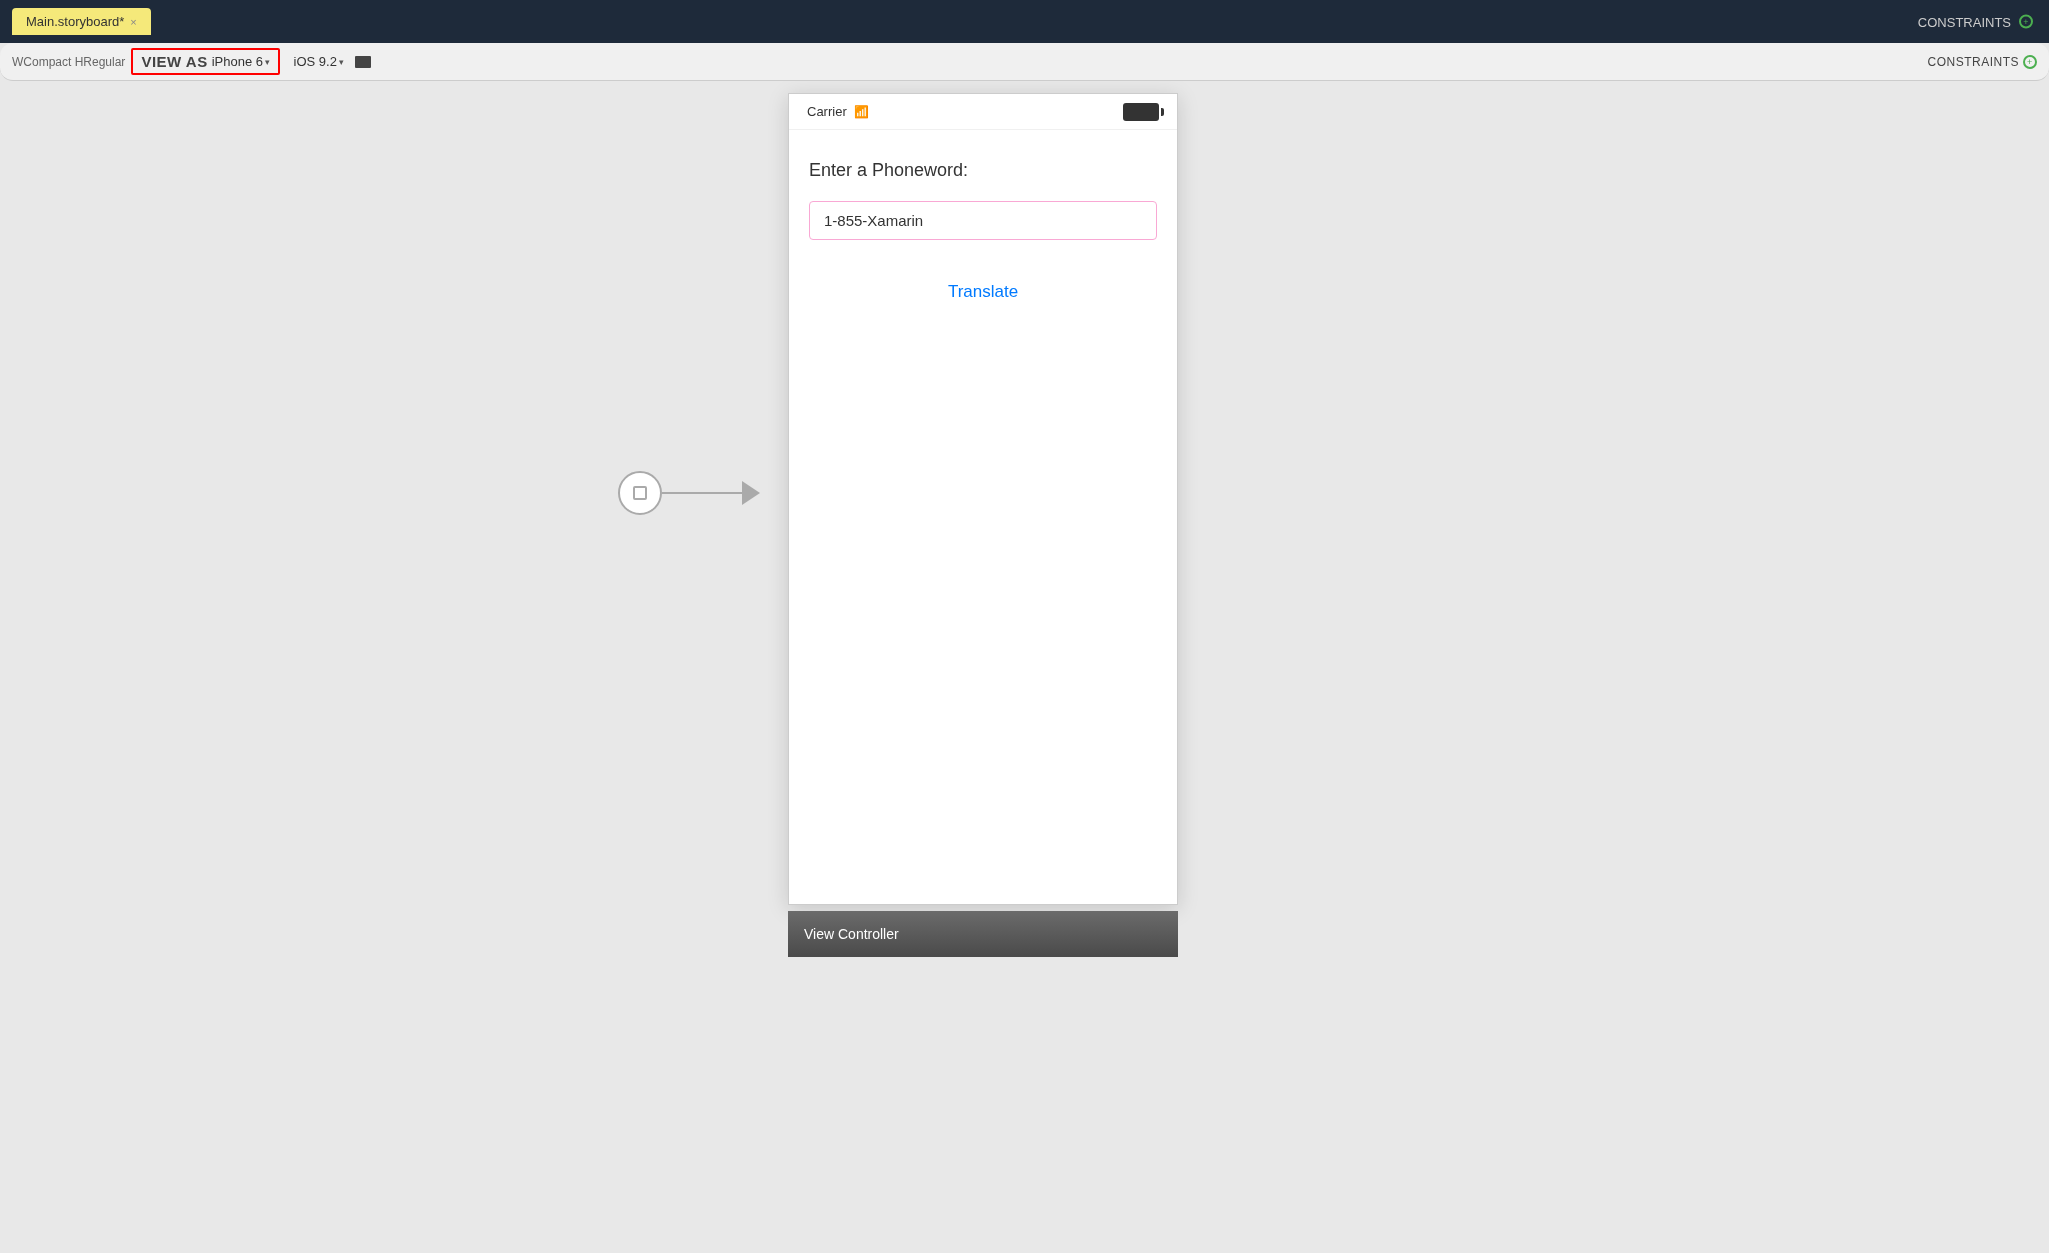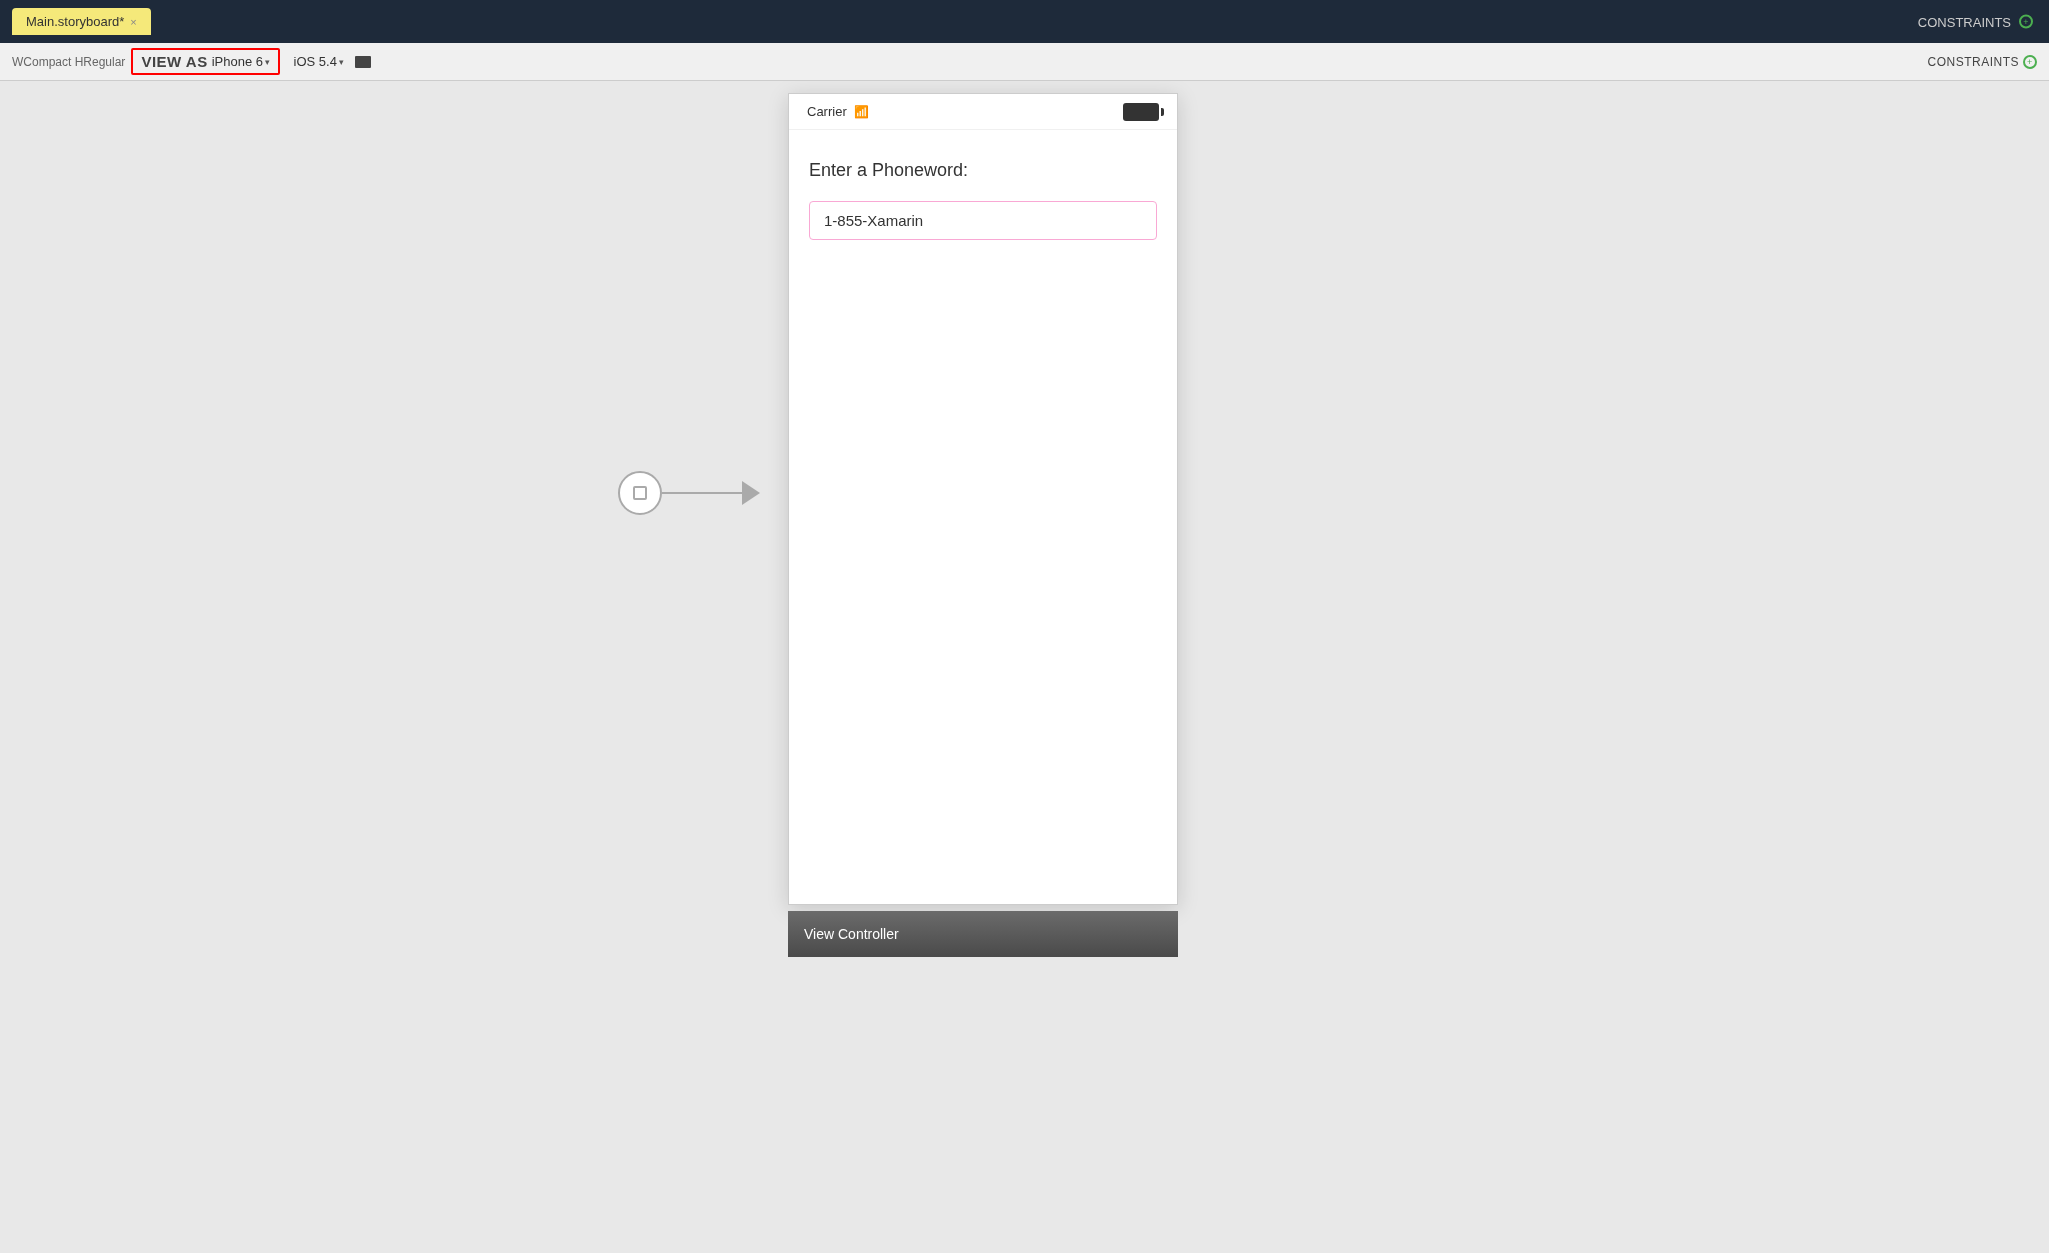--- a/index.html
+++ b/index.html
@@ -68,20 +68,21 @@
       background: #f0f0f0;
       border-bottom: 1px solid #ccc;
       display: flex;
       align-items: center;
       padding: 0 12px;
       gap: 6px;
       font-size: 12px;
       color: #555;
       position: relative;
       z-index: 9;
+      border-radius: 13px;
     }
 
     #view-as-box {
       border: 2px solid red;
       padding: 3px 8px;
       display: flex;
       align-items: center;
       gap: 4px;
       border-radius: 2px;
       background: transparent;
@@ -361,21 +362,21 @@
 
   <div id="view-as-box">
     <span id="view-as-label">VIEW AS</span>
     <div id="iphone-selector">
       <span>iPhone 6</span>
       <span class="chevron">▾</span>
     </div>
   </div>
 
   <div id="ios-selector">
-    <span>iOS 5.4</span>
+    <span>iOS 9.2</span>
     <span class="chevron">▾</span>
   </div>
 
   <div id="size-icon"></div>
 
   <div id="constraints-btn">
     <span>CONSTRAINTS</span>
     <div id="constraints-icon" style="width:14px;height:14px;border:2px solid #4caf50;border-radius:50%;display:flex;align-items:center;justify-content:center;font-size:9px;color:#4caf50;">+</div>
   </div>
 </div>
@@ -398,20 +399,21 @@
         <span id="wifi-icon">📶</span>
       </div>
       <div id="battery-icon"></div>
     </div>
 
     <div id="iphone-content">
       <div id="phoneword-label">Enter a Phoneword:</div>
 
       <input id="phoneword-input" type="text" value="1-855-Xamarin" style="">
 
+      <button id="translate-btn">Translate</button>
     </div>
   </div>
 
   <div id="view-controller-bar">
     <span id="vc-label">View Controller</span>
   </div>
 
 </div>
 
 </body></html>

